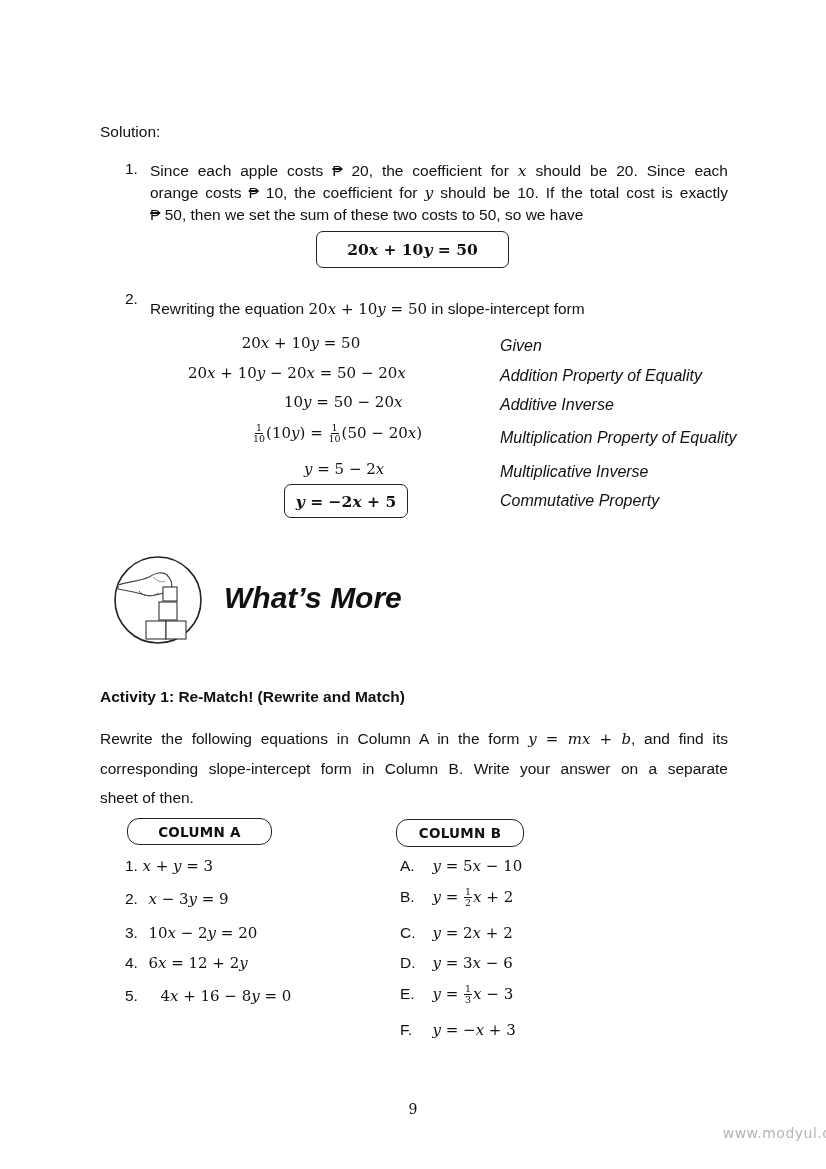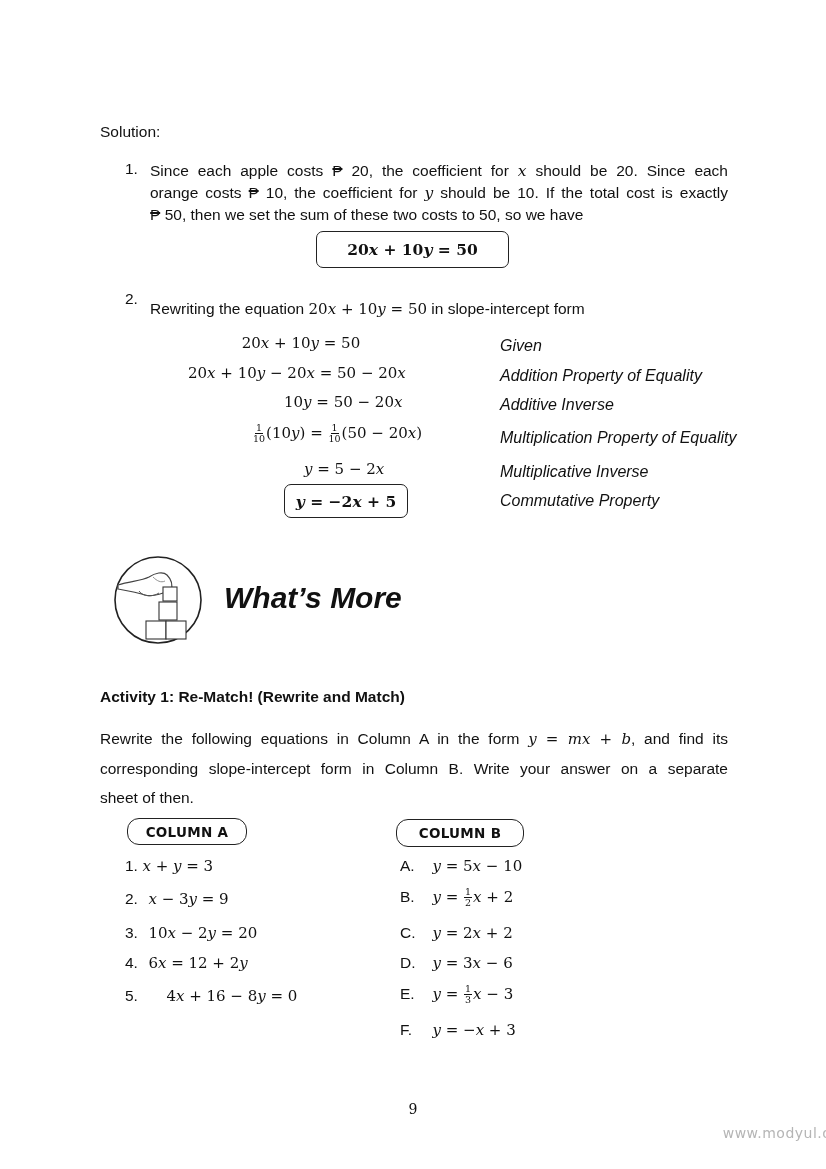--- a/index.html
+++ b/index.html
@@ -84,41 +84,41 @@
 <div class="abs" style="left:224px; top:581px; font-family:'Liberation Sans', sans-serif; font-weight:bold; font-style:italic; font-size:30px; color:#111;">What’s More</div>
 
 <div class="abs" style="left:100px; top:688px; font-family:'Liberation Sans', sans-serif; font-weight:bold; font-size:15.5px;">Activity 1: Re-Match! (Rewrite and Match)</div>
 
 <div class="abs" style="left:100px; top:724px; width:628px; line-height:29px;">
   <div class="para" style="line-height:29px; text-align-last: justify;">Rewrite the following equations in Column A in the form <span class="math"><i>y</i> = <i>mx</i> + <i>b</i></span>, and find its</div>
   <div class="para" style="line-height:29px; text-align-last: justify;">corresponding slope-intercept form in Column B.  Write your answer on a separate</div>
   <div class="para" style="line-height:29px;">sheet of then.</div>
 </div>
 
-<div class="abs colhead" style="left:127px; top:818px; width:120px; height:27px;">COLUMN A</div>
+<div class="abs colhead" style="left:127px; top:818px; width:145px; height:27px;">COLUMN A</div>
 
 <div class="abs" style="left:125px; top:857px;">
   <span class="lbl">1.</span>
   <span class="math" style=""><i>x</i> + <i>y</i> = 3</span>
 </div>
 <div class="abs" style="left:125px; top:890px;">
   <span class="lbl">2.</span>
   <span class="math" style="margin-left:6px;"><i>x</i> − 3<i>y</i> = 9</span>
 </div>
 <div class="abs" style="left:125px; top:924px;">
   <span class="lbl">3.</span>
   <span class="math" style="margin-left:6px;">10<i>x</i> − 2<i>y</i> = 20</span>
 </div>
 <div class="abs" style="left:125px; top:954px;">
   <span class="lbl">4.</span>
   <span class="math" style="margin-left:6px;">6<i>x</i> = 12 + 2<i>y</i></span>
 </div>
 <div class="abs" style="left:125px; top:987px;">
   <span class="lbl">5.</span>
-  <span class="math" style="margin-left:24px;">4<i>x</i> + 16 − 8<i>y</i> = 0</span>
+  <span class="math" style="margin-left:18px;">4<i>x</i> + 16 − 8<i>y</i> = 0</span>
 </div>
 
 <div class="abs colhead" style="left:396px; top:819px; width:128px; height:28px;">COLUMN B</div>
 
 <div class="abs" style="left:400px; top:857px;">
   <span class="lbl" style="display:inline-block; width:28px;">A.</span>
   <span class="math"><i>y</i> = 5<i>x</i> − 10</span>
 </div>
 <div class="abs" style="left:400px; top:887px;">
   <span class="lbl" style="display:inline-block; width:28px;">B.</span>

